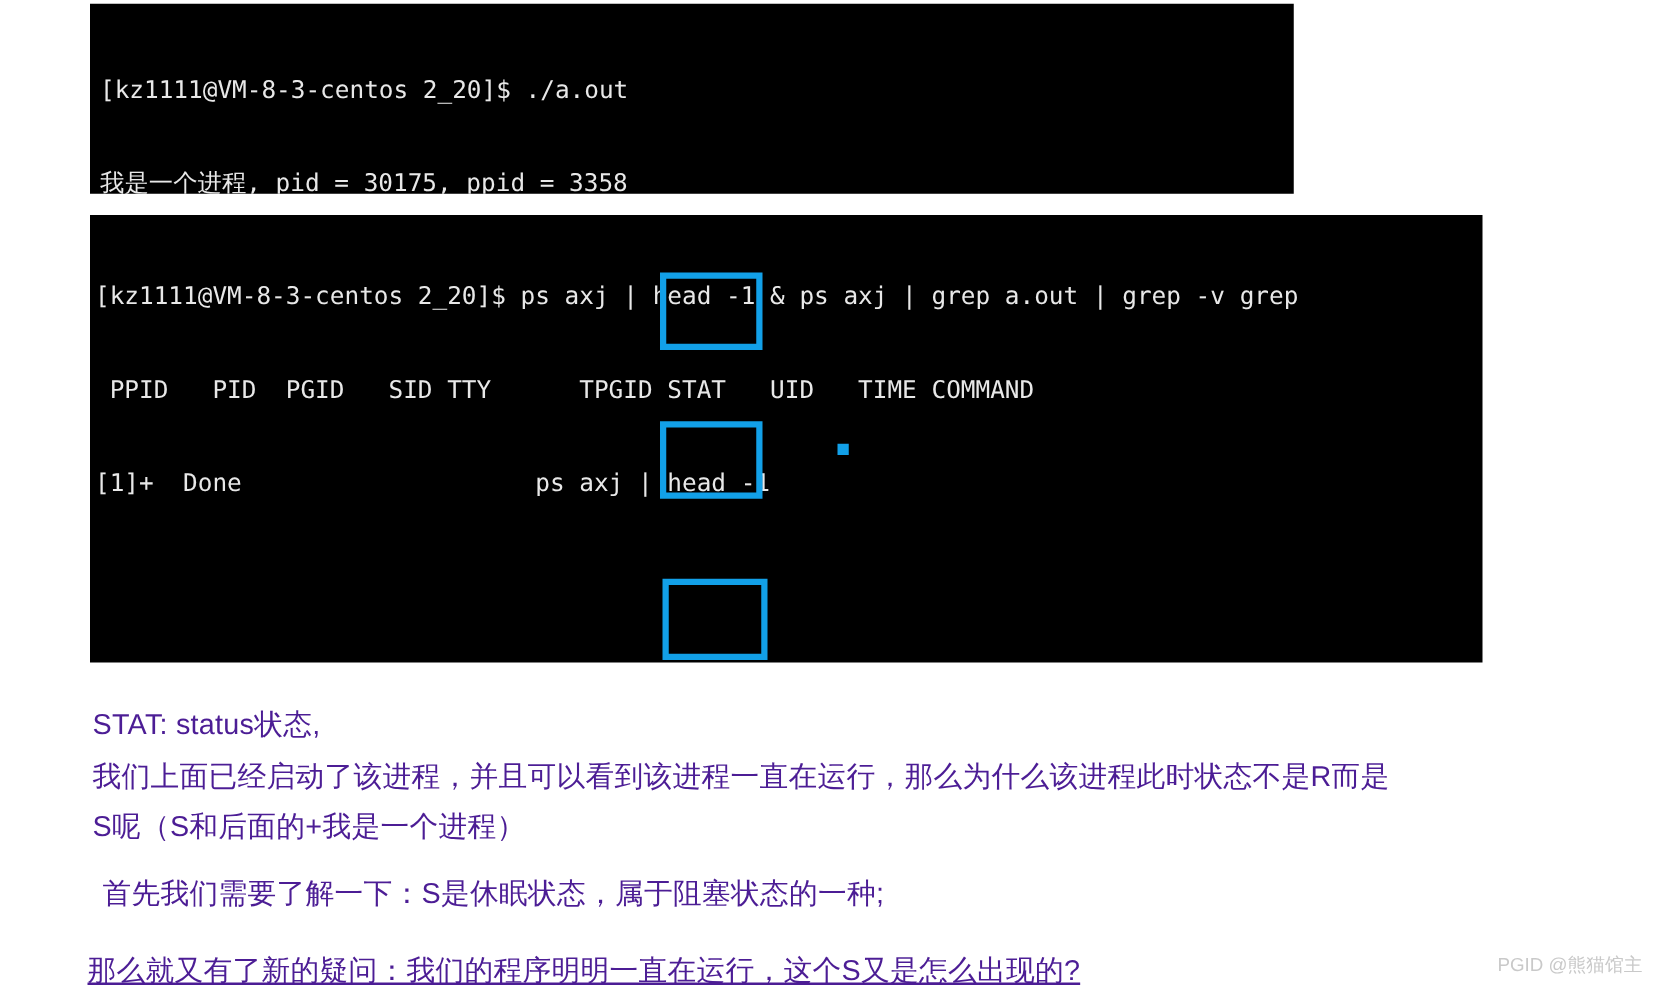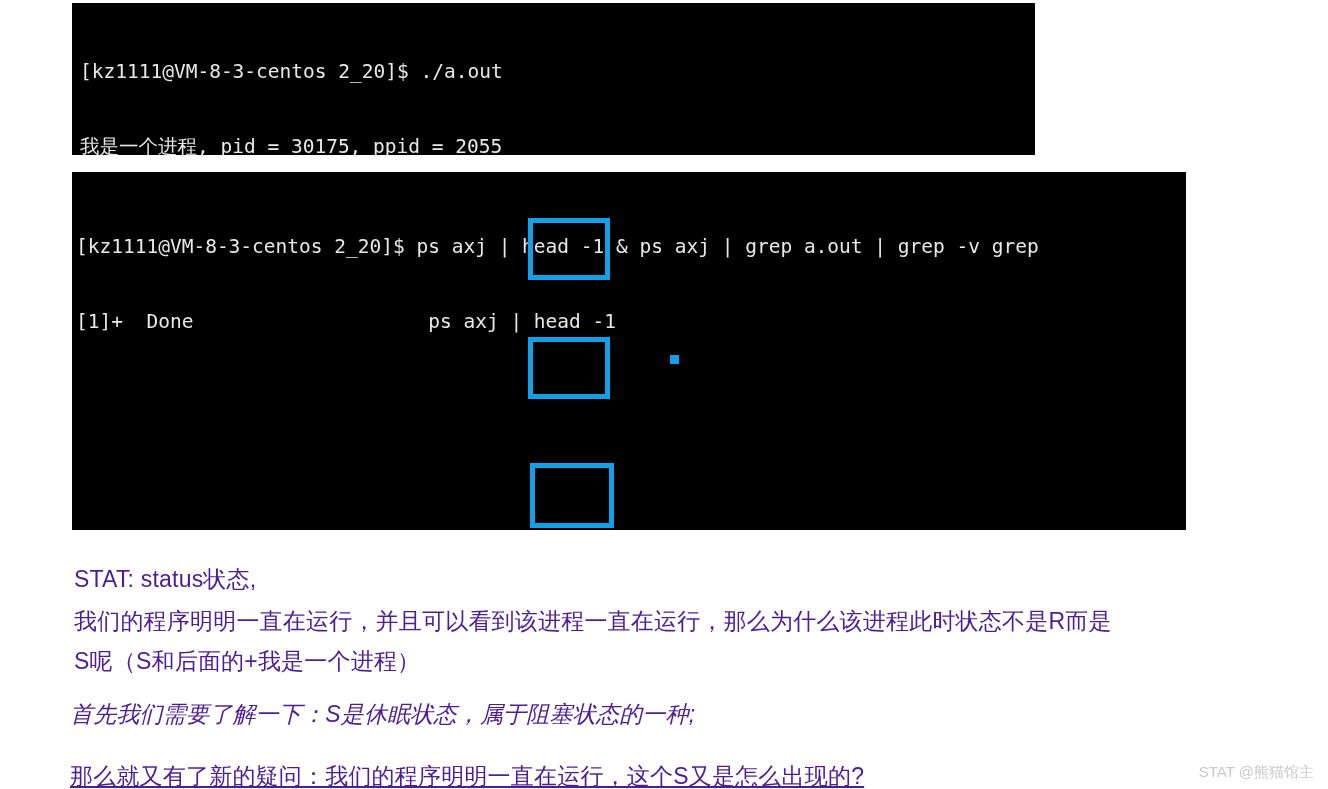--- a/index.html
+++ b/index.html
@@ -36,21 +36,21 @@
     box-sizing: border-box;
   }
 
   #terminal-two {
     left: 72px;
     top: 172px;
     width: 1114px;
     height: 358px;
     font-size: 19.5px;
     line-height: 25px;
-    padding: 12px 0 0 4px;
+    padding: 2px 0 0 4px;
     box-sizing: border-box;
   }
 
   .term-line {
     display: block;
     height: 25px;
     white-space: pre;
   }
 
   
@@ -78,64 +78,65 @@
     position: absolute;
     color: #4c1d95;
     font-family: "Liberation Sans", sans-serif;
     font-size: 23px;
     white-space: nowrap;
     letter-spacing: 0.2px;
   }
   #note-line-1 { left: 74px; top: 564px; }
   #note-line-2 { left: 74px; top: 606px; }
   #note-line-3 { left: 74px; top: 646px; }
-  #note-line-4 { left: 70px; top: 699px; font-style: italic; }
+  #note-line-4 { left: 82px; top: 699px; }
   #note-line-5 { left: 70px; top: 761px; text-decoration: underline; }
 
   
   #watermark {
     position: absolute;
     right: 14px;
     bottom: 7px;
     color: #c9c9c9;
     font-size: 15px;
     font-family: "Liberation Sans", sans-serif;
     white-space: nowrap;
   }
 </style>
 </head>
 <body>
 
 <div id="terminal-one" class="terminal">
   <span class="term-line">[kz1111@VM-8-3-centos 2_20]$ ./a.out</span>
-  <span class="term-line">我是一个进程, pid = 30175, ppid = 2055</span>
+  <span class="term-line">我是一个进程, pid = 30175, ppid = 3358</span>
   
   
   
   
 </div>
 
 <div id="terminal-two" class="terminal">
   <span class="term-line">[kz1111@VM-8-3-centos 2_20]$ ps axj | head -1 &amp; ps axj | grep a.out | grep -v grep</span>
+  <span class="term-line"> PPID   PID  PGID   SID TTY      TPGID STAT   UID   TIME COMMAND</span>
   <span class="term-line">[1]+  Done                    ps axj | head -1</span>
   
   
   
   
   
   
   
   
   
 </div>
 
 <div id="stat-box-1" class="stat-box"></div>
 <div id="stat-box-2" class="stat-box"></div>
 <div id="stat-box-3" class="stat-box"></div>
 <div class="blue-dot"></div>
 
 <div id="note-line-1" class="note">STAT: status状态,</div>
-<div id="note-line-2" class="note">我们的程序明明一直在运行，并且可以看到该进程一直在运行，那么为什么该进程此时状态不是R而是</div>
+<div id="note-line-2" class="note">我们上面已经启动了该进程，并且可以看到该进程一直在运行，那么为什么该进程此时状态不是R而是</div>
 <div id="note-line-3" class="note">S呢（S和后面的+我是一个进程）</div>
 <div id="note-line-4" class="note">首先我们需要了解一下：S是休眠状态，属于阻塞状态的一种;</div>
 <div id="note-line-5" class="note">那么就又有了新的疑问：我们的程序明明一直在运行，这个S又是怎么出现的?</div>
 
-<div id="watermark">STAT @熊猫馆主</div>
+<div id="watermark">PGID @熊猫馆主</div>
 
 </body></html>

